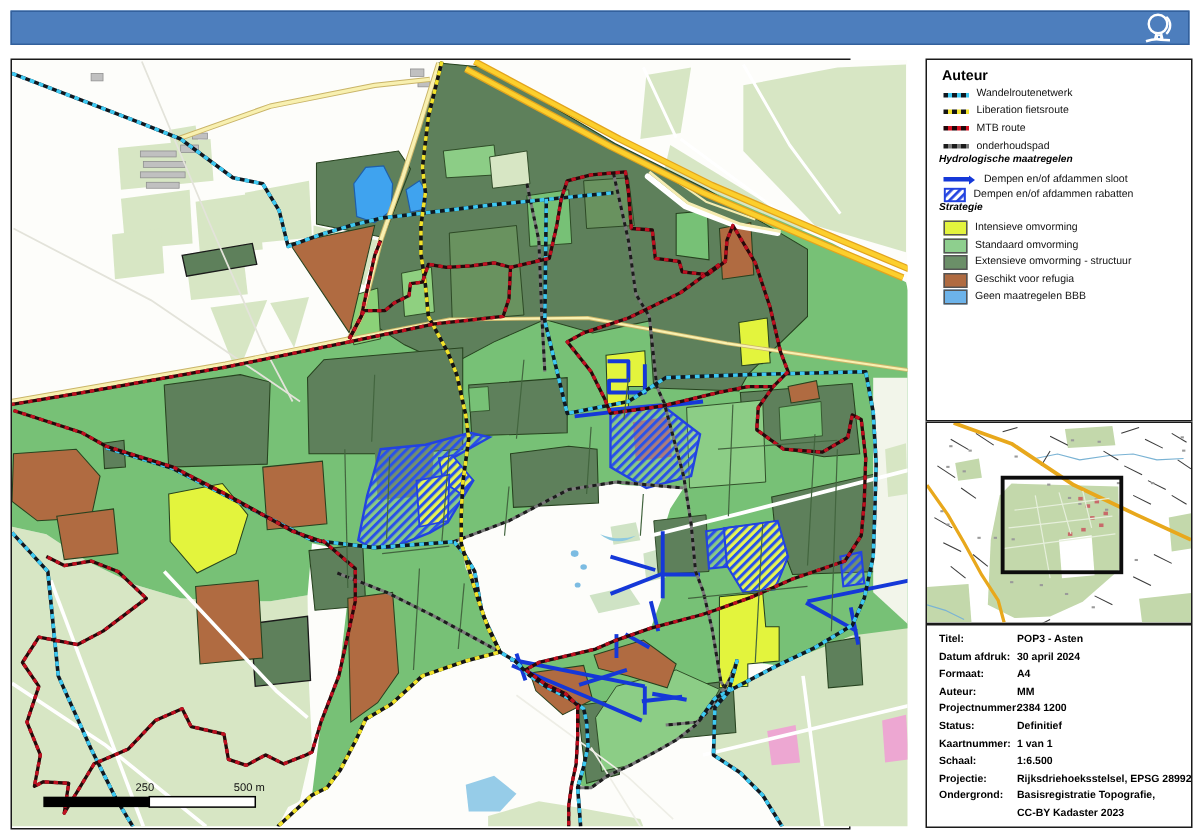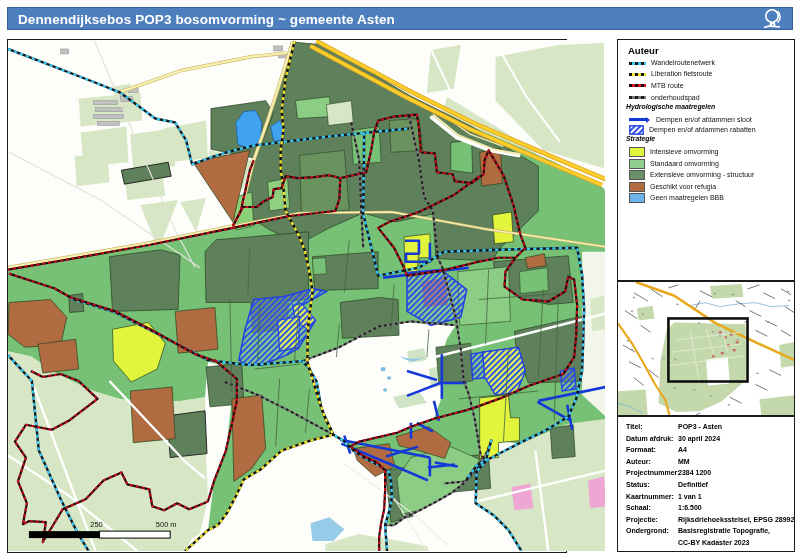--- a/index.html
+++ b/index.html
@@ -5,21 +5,20 @@
 .lt{font-size:7px;color:#111;vertical-align:middle}
 #bar{position:absolute;left:7px;top:7px;width:786px;height:23px;background:#4d7ebd;border:1.6px solid #33609c;box-sizing:border-box}
 #bar .t{position:absolute;left:10px;top:3.5px;font-size:13.5px;font-weight:bold;color:#fff;letter-spacing:0.1px}
 #mapframe{position:absolute;left:7px;top:39px;width:560px;height:514px;border:1.6px solid #1a1a1a;box-sizing:border-box}
 #legend{position:absolute;left:617px;top:39px;width:178px;height:242px;border:1.2px solid #1a1a1a;box-sizing:border-box;background:#fff}
 #ovw{position:absolute;left:617px;top:281px;width:178px;height:135px;border:1.2px solid #1a1a1a;box-sizing:border-box;background:#fff}
 #meta{position:absolute;left:617px;top:416px;width:178px;height:136px;border:1.2px solid #1a1a1a;box-sizing:border-box;background:#fff}
 </style></head>
 <body>
 <div id="bar">
-    <span class="t">Dennendijksebos POP3 bosomvorming ~ gemeente Asten</span>
 <svg width="28" height="22" viewBox="0 0 28 22" style="position:absolute;right:4px;top:0px" fill="none" stroke="#fff">
 <circle cx="12" cy="8" r="6.2" stroke-width="1.6"></circle>
 <path d="M17.5 3.2 a7.5 7.5 0 0 1 0 11.4" stroke-width="1.6"></path>
 <path d="M11 14 L10 18 M14 14 L15 18" stroke-width="1.5"></path>
 <path d="M4 19.5 Q10 17.5 14 18.5 L20 18.8" stroke-width="1.7"></path>
 <rect x="11.4" y="15.5" width="2.6" height="2.6" stroke-width="1.2"></rect>
 </svg>
 </div>
 <div id="mapframe">
 <svg width="597" height="511" viewBox="7 39 600 514" preserveAspectRatio="none">

